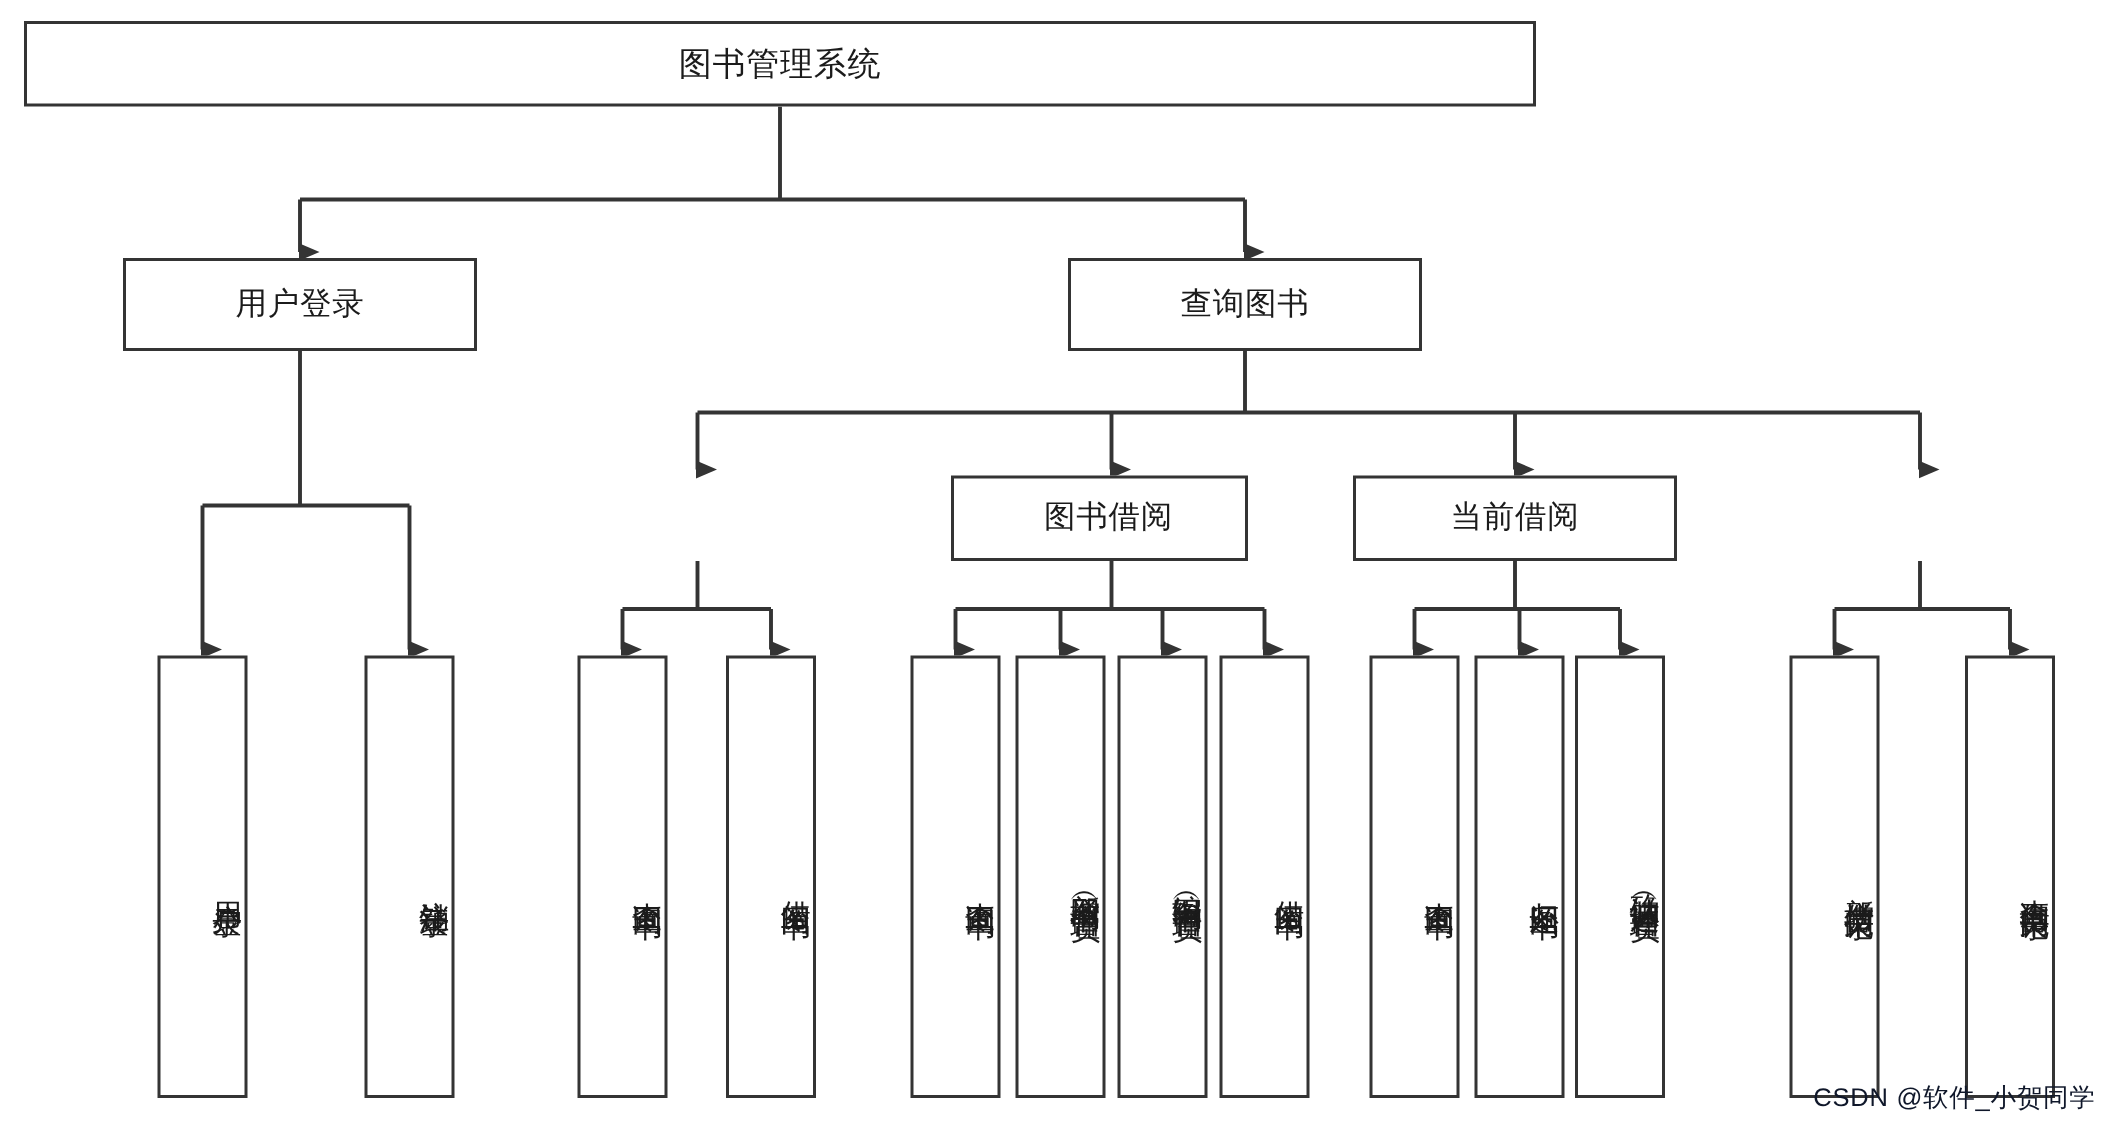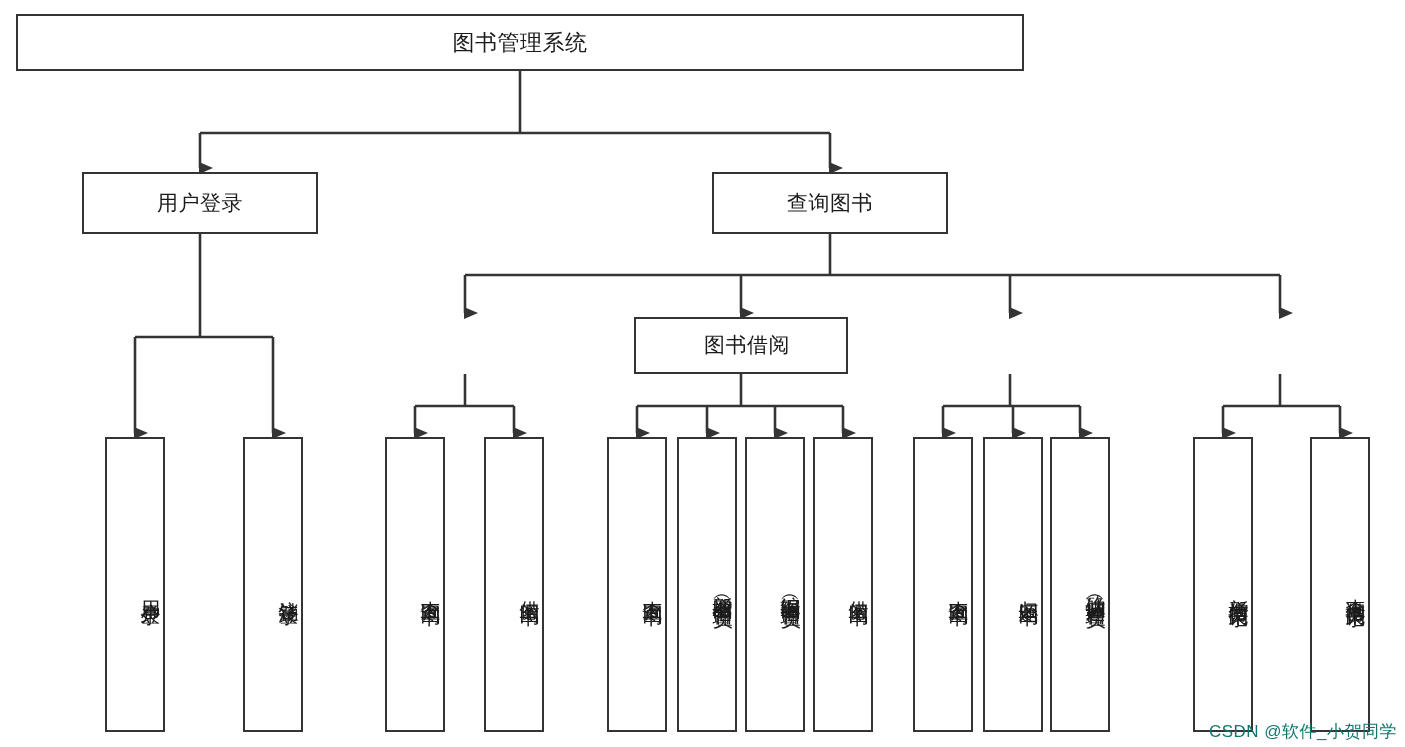--- a/index.html
+++ b/index.html
@@ -62,21 +62,21 @@
     fill: none;
   }
   .arrowhead {
     fill: #343434;
   }
   .watermark {
     position: absolute;
     right: 8px;
     bottom: 4px;
     font-size: 17px;
-    color: #0f766e;
+    color: #0f172a;
     letter-spacing: 0.5px;
     white-space: nowrap;
     text-align: center;
   }
 </style>
 </head>
 <body>
 
 <div id="canvas">
 
@@ -132,22 +132,25 @@
     <span class="label">图书管理系统</span>
   </div>
 
   <div class="node horiz" style="left:82px; top:172px; width:236px; height:62px;">
     <span class="label">用户登录</span>
   </div>
   <div class="node horiz" style="left:712px; top:172px; width:236px; height:62px;">
     <span class="label">查询图书</span>
   </div>
 
-  <div class="node horiz" style="left:634px; top:317px; width:214px; height:57px;padding-left:12px;">
+  <div class="node horiz" style="left:634px; top:317px; width:198px; height:57px;padding-left:12px;">
     <span class="label">图书借阅</span>
+  </div>
+  <div class="node horiz" style="left:902px; top:317px; width:216px; height:57px;">
+    <span class="label">当前借阅</span>
   </div>
 
   <div class="node vert" style="left:105px; top:437px; width:60px; height:295px;">
     <span class="label">用户登录</span>
   </div>
   <div class="node vert" style="left:243px; top:437px; width:60px; height:295px;">
     <span class="label">注销登录</span>
   </div>
 
   <div class="node vert" style="left:385px; top:437px; width:60px; height:295px;">

